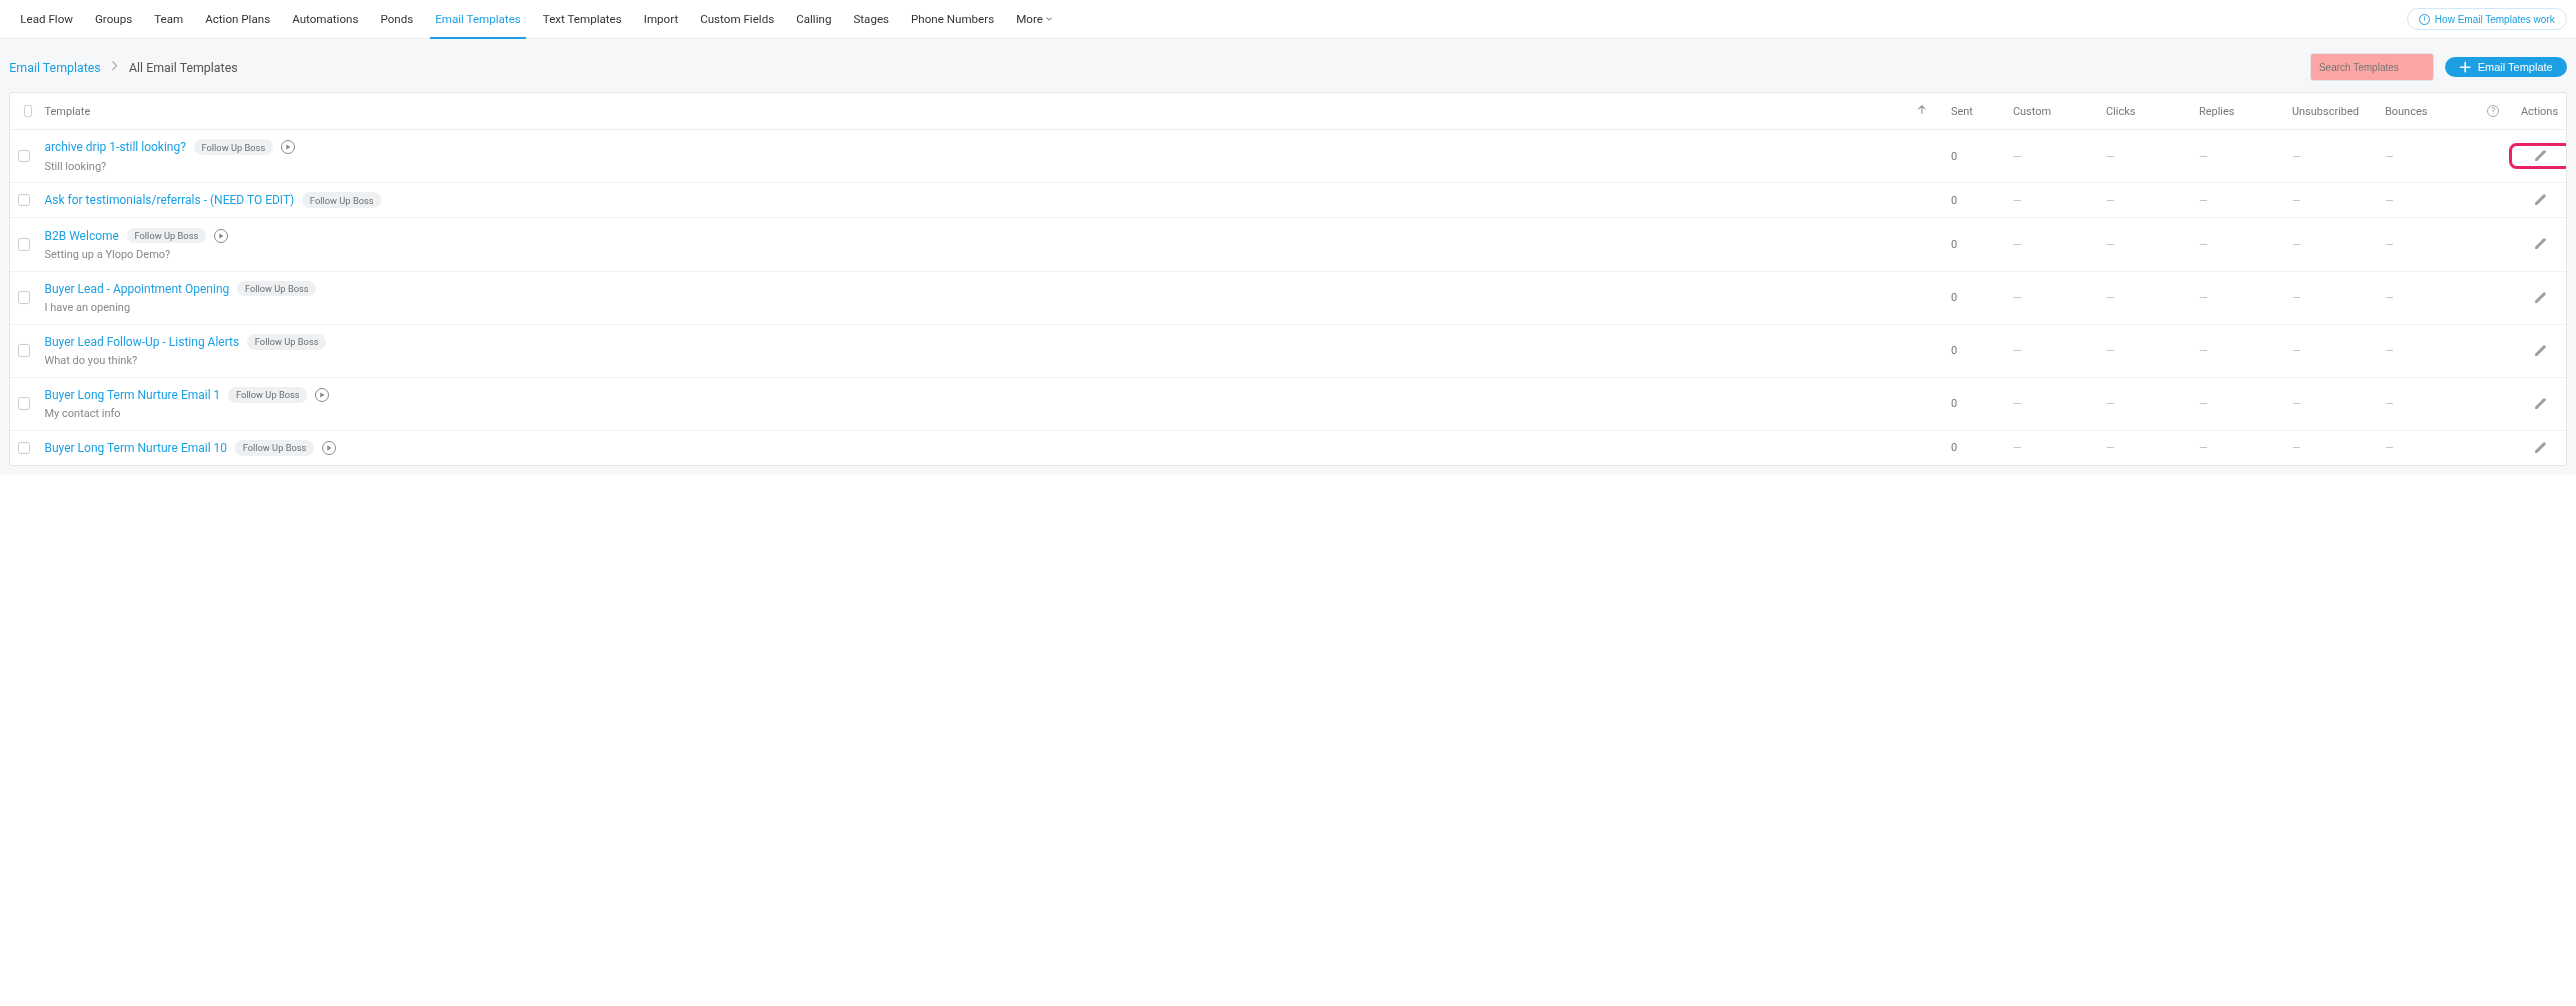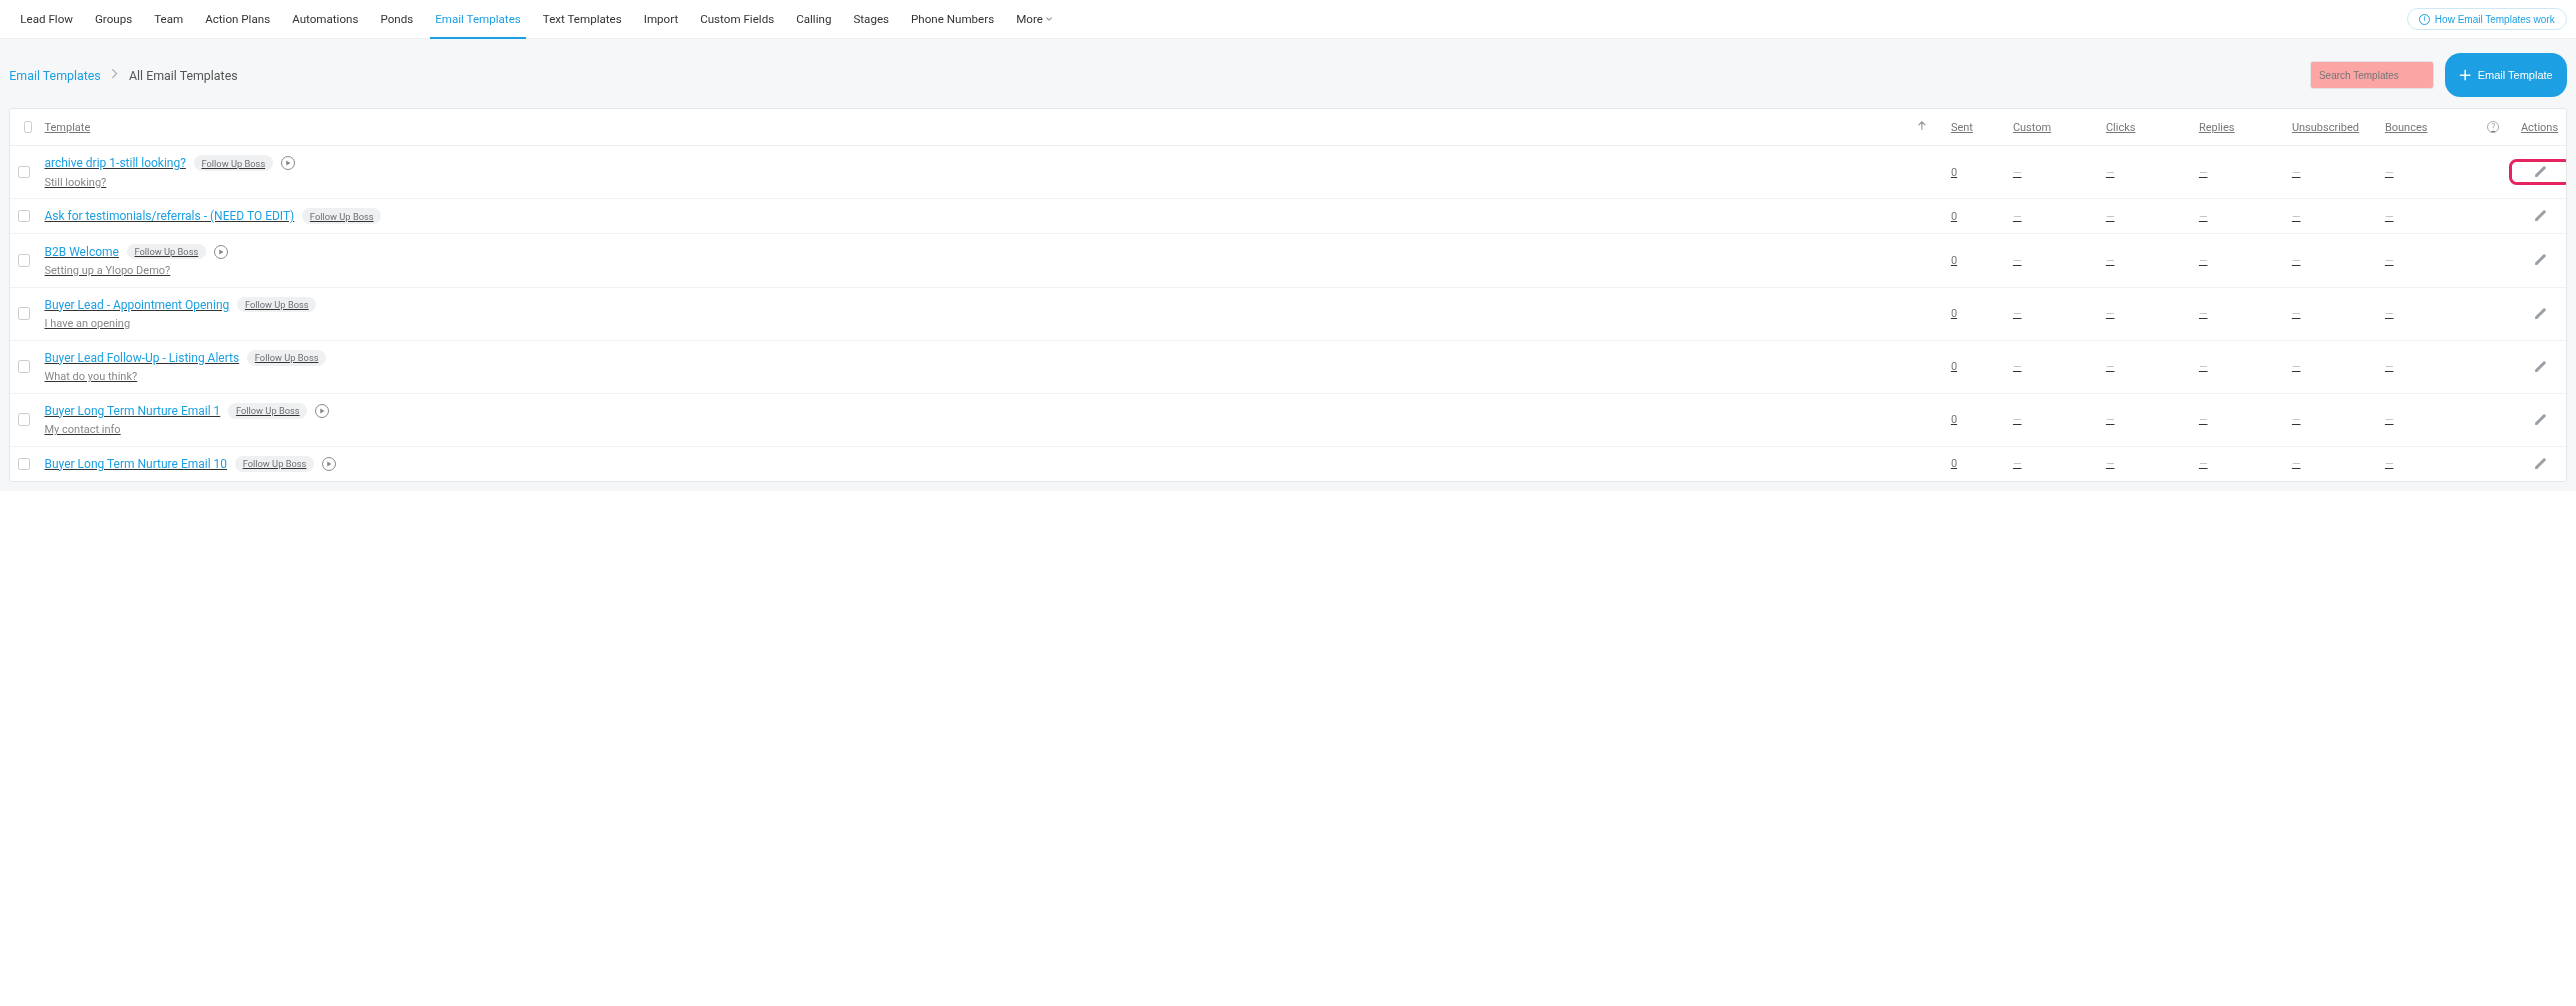--- a/index.html
+++ b/index.html
@@ -111,21 +111,21 @@
     font-size: 10px;
     color: #555;
     background: transparent;
   }
   .search-box .search-icon { color: #888; }
   .add-btn {
     background: #1ca0e3;
     color: #fff;
     border: none;
     border-radius: 15.5px;
-    height: 44px;
+    height: 20px;
     padding: 0 14px;
     font-size: 11px;
     display: flex;
     align-items: center;
     gap: 6.2px;
     cursor: pointer;
   }
   .add-btn .plus { width:12.4px; height:12.4px; }
   .count-row {
     margin-top: 14px;
@@ -154,21 +154,20 @@
   .table {
     background: #fff;
     border: 0.8px solid #e3e6e8;
     border-radius: 3.1px;
     overflow: hidden;
   }
   .thead, .trow {
     display: grid;
     grid-template-columns: 28px 1fr 62px 93px 93px 93px 93px 93px 43px 51px;
     align-items: center;
-    text-decoration: underline;
   }
   .thead {
     height: 37px;
     border-bottom: 0.8px solid #eee;
     color: #777;
     font-size: 11px;
   }
   .thead .th { padding: 0 6.2px; display:flex; align-items:center; gap:4.7px; }
   .thead .th.template { justify-content: flex-start; position: relative; }
   .thead .sort-icon { margin-left: auto; color:#999; margin-right: 12.4px;}

